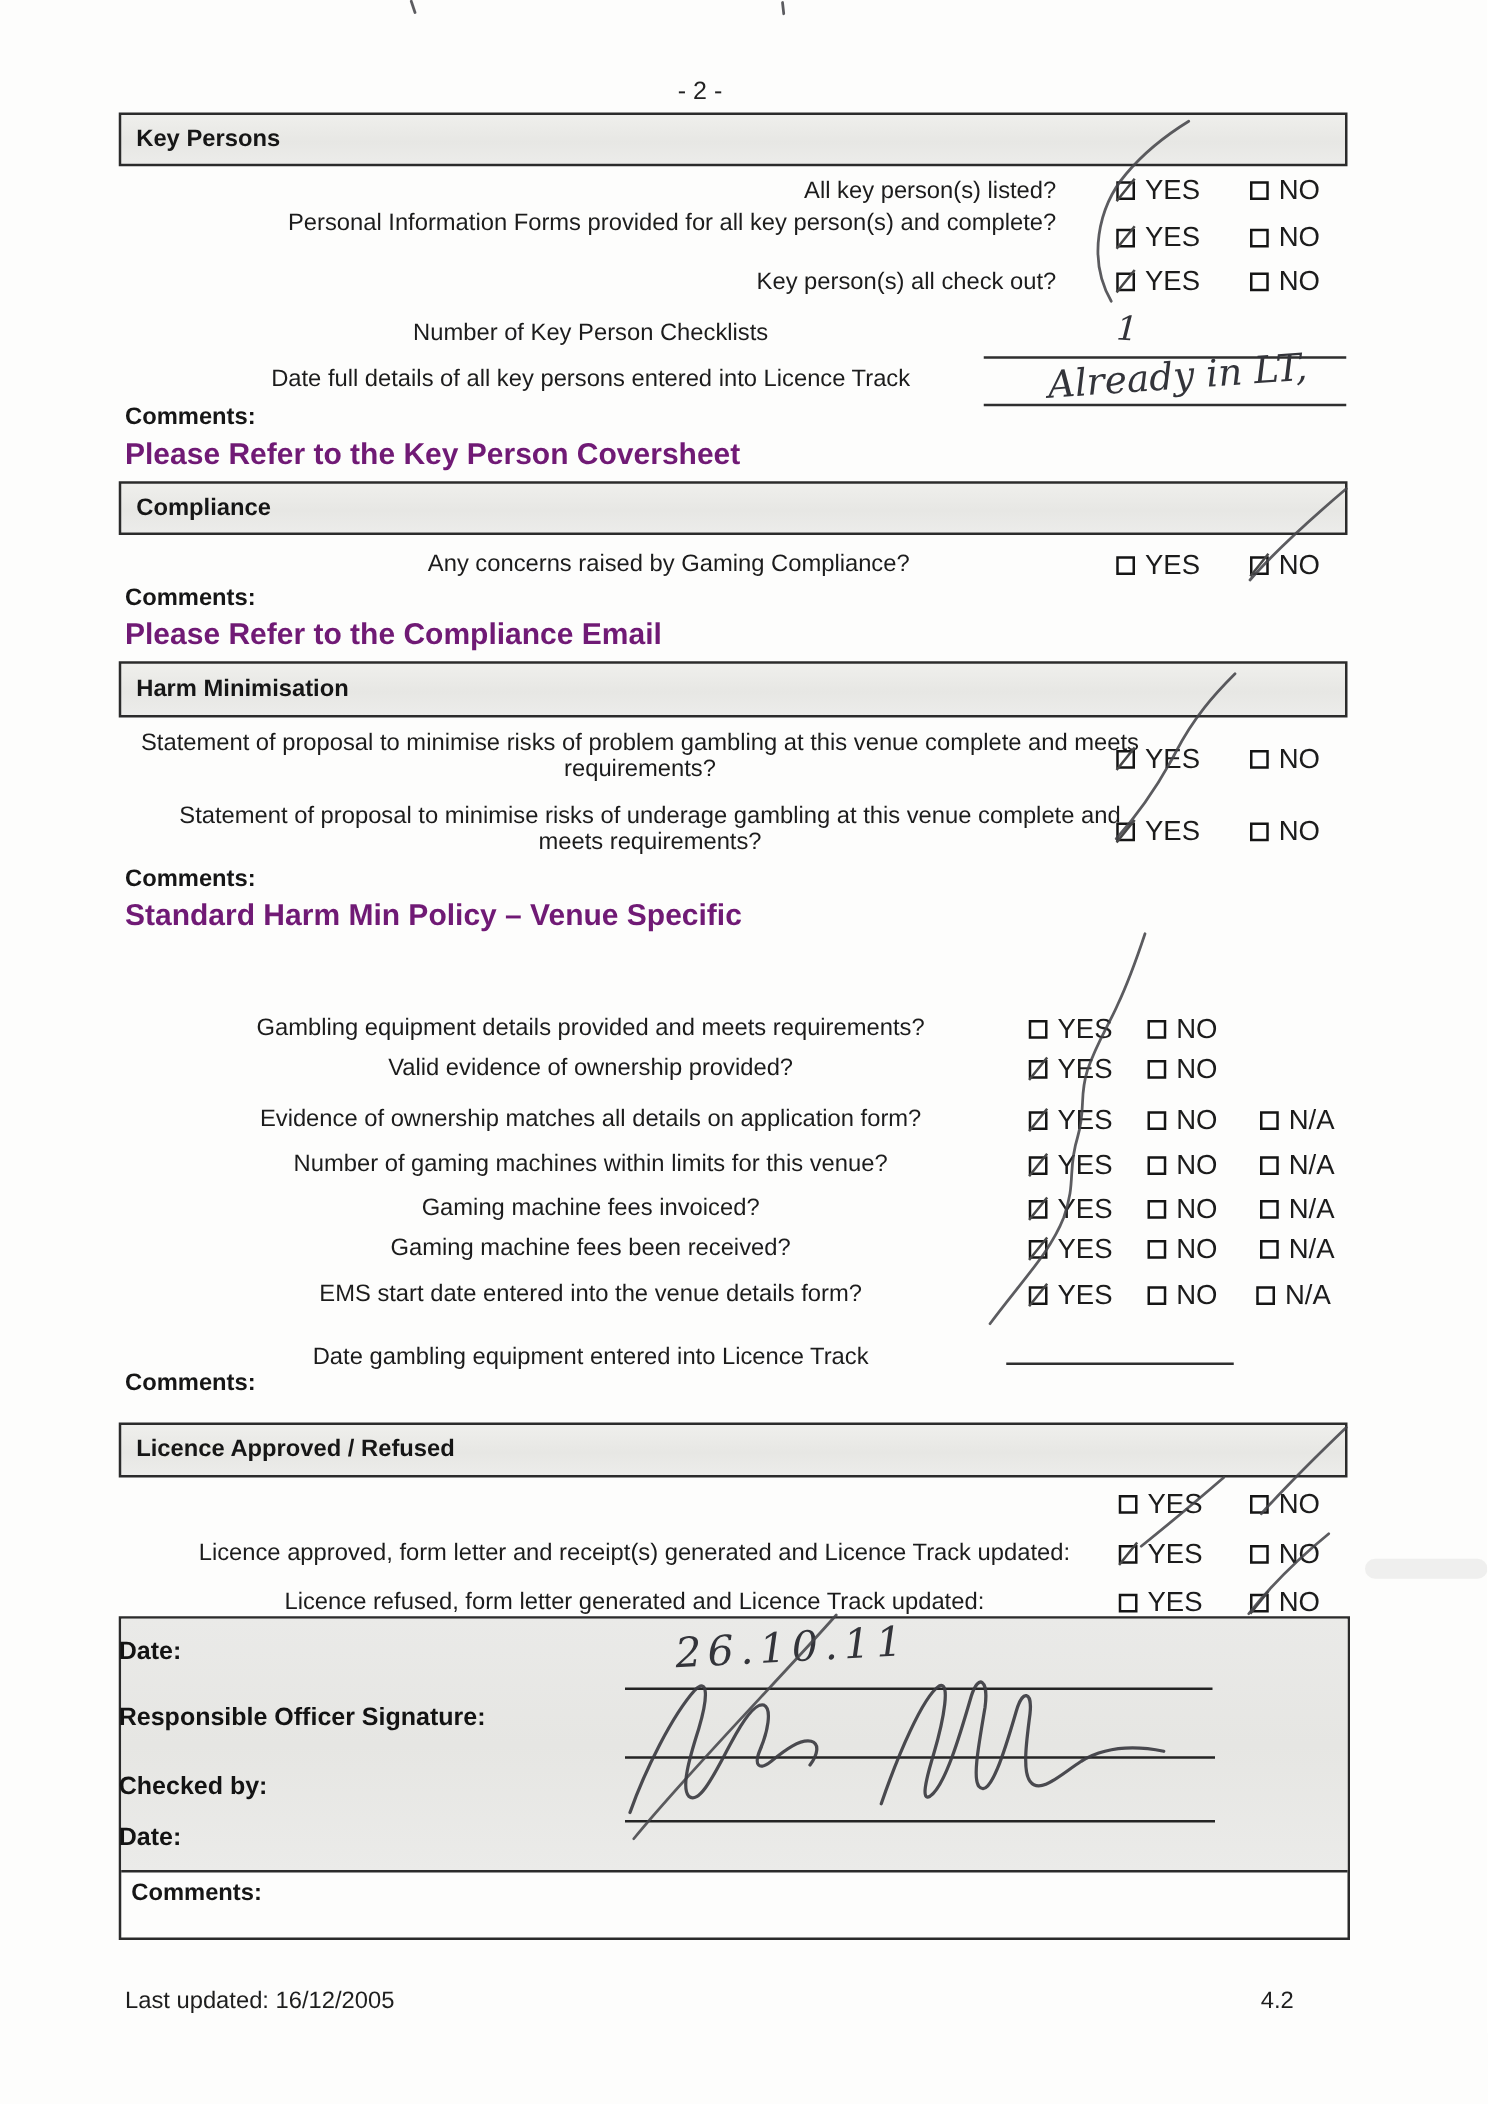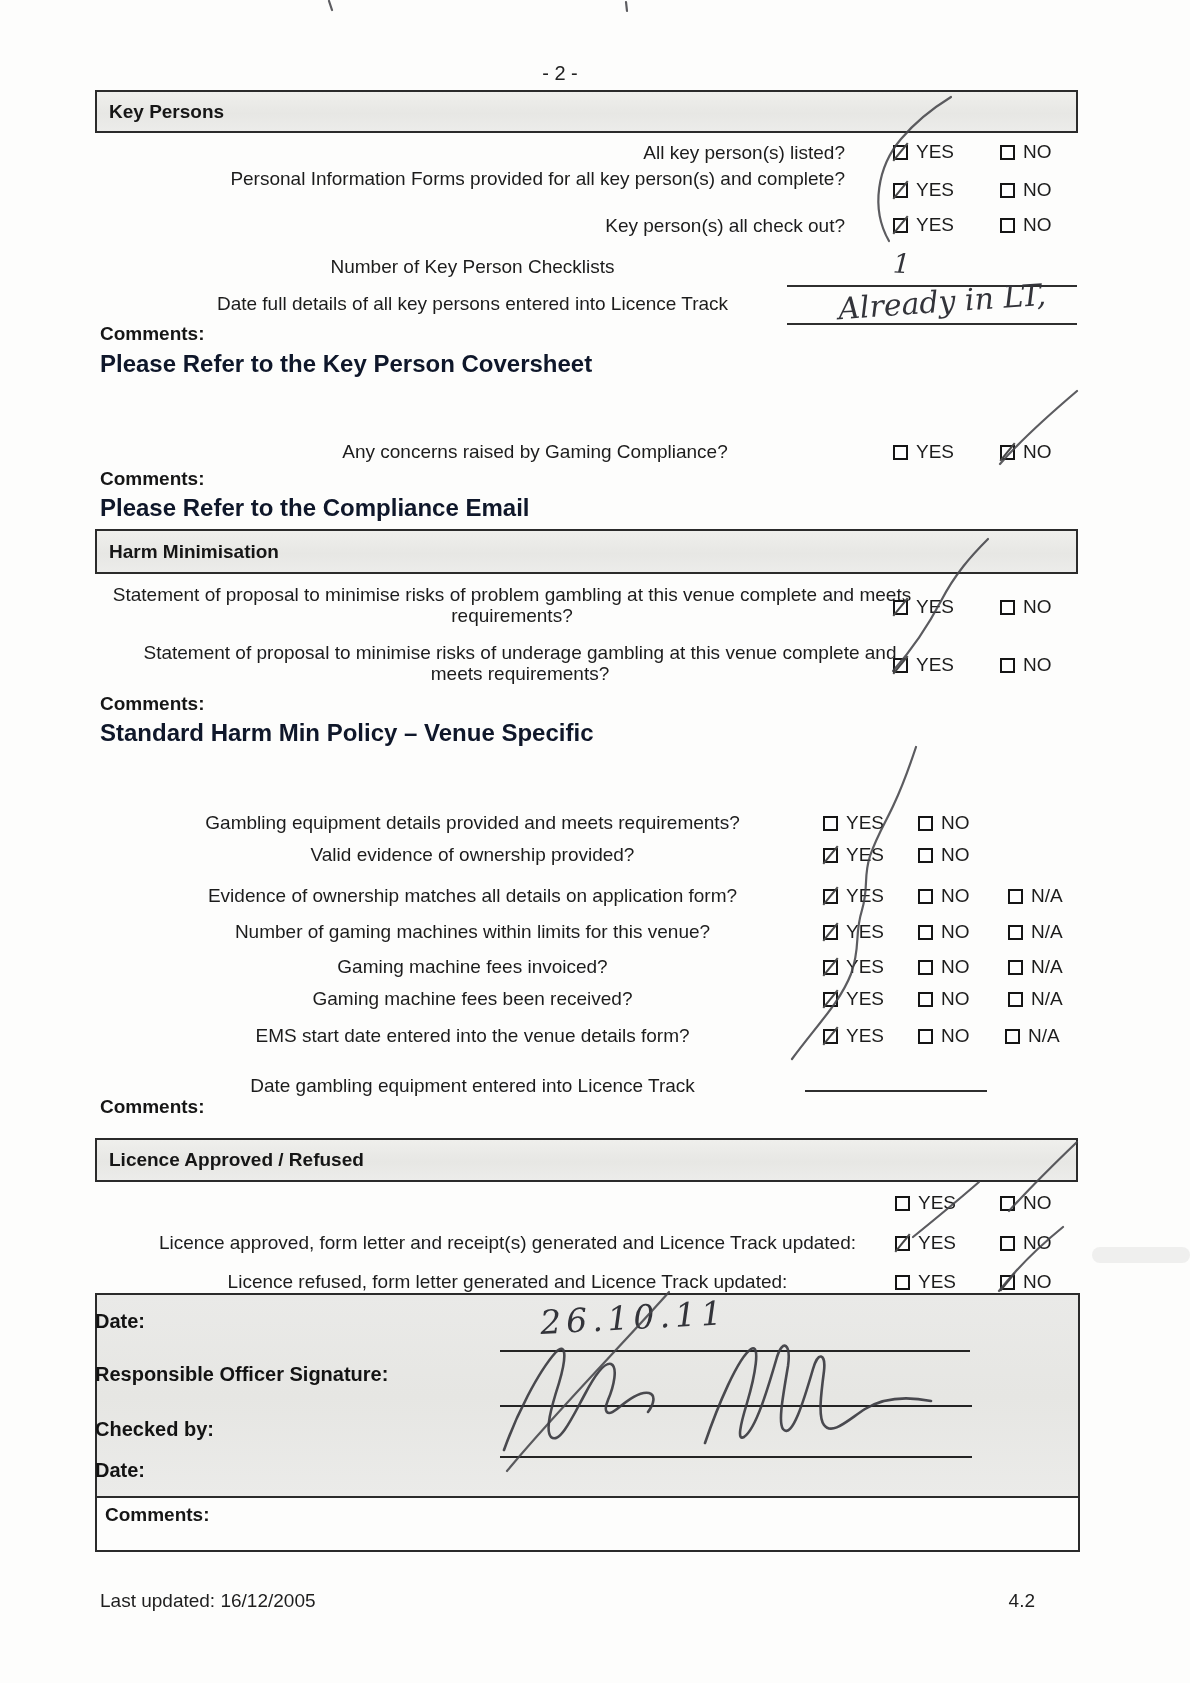--- a/index.html
+++ b/index.html
@@ -7,27 +7,27 @@
         font-family:"Liberation Sans","DejaVu Sans",sans-serif;color:#1e1e1e;overflow:hidden;}
   .abs{position:absolute;}
   .pagenum{left:0;top:62px;width:1120px;text-align:center;font-size:20px;color:#222;}
   .bar{left:95px;width:983px;height:43px;border:2px solid #2b2b2b;box-sizing:border-box;
        background:linear-gradient(180deg,#efefec, #e7e7e4 55%, #ececea);
        display:flex;align-items:center;padding-left:12px;font-weight:bold;font-size:19px;color:#161616;}
   .qlabel{font-size:19px;line-height:21px;color:#1c1c1c;}
   .rright{text-align:right;}
   .rcenter{text-align:center;margin-left:20px;}
   .comments{font-weight:bold;font-size:19px;color:#161616;}
-  .note{font-weight:bold;font-size:24px;color:#0f172a;}
+  .note{font-weight:bold;font-size:24px;color:#701a75;}
   .opt{display:flex;align-items:center;gap:8px;height:16px;}
   .cb{width:15px;height:15px;border:2px solid #151515;box-sizing:border-box;background:#fff;
       position:relative;flex:0 0 auto;}
   .cb.checked::after{content:"";position:absolute;left:-6px;top:4px;width:23px;height:0;
       border-top:2px solid #474747;transform:rotate(-51deg);}
-  .ol{font-size:19px;color:#1c1c1c;}
+  .ol{font-size:22px;color:#1c1c1c;}
   .hline{border-top:2px solid #2f2f2f;height:0;}
   .hw{font-family:"DejaVu Serif","Liberation Serif",serif;font-style:italic;color:#33343a;}
   .greybox{left:95px;top:1293px;width:985px;height:259px;border:2px solid #2b2b2b;box-sizing:border-box;}
   .greyfill{left:97px;top:1295px;width:981px;height:203px;border-bottom:2px solid #2b2b2b;box-sizing:border-box;
       background:linear-gradient(180deg,#eaeae8,#e6e6e3 50%,#ebebe9);}
   .sigline{border-top:2px solid #242424;height:0;}
   .siglabel{font-weight:bold;font-size:20px;color:#131313;text-align:left;width:455px;left:95px;}
   .smudge{background:#e4e4e2;opacity:.55;border-radius:8px;}
   svg.overlay{position:absolute;left:0;top:0;pointer-events:none;}
 </style>
@@ -76,20 +76,23 @@
   <div class="abs hw" style="left:893px;top:248px;font-size:27px;transform:rotate(3deg)">1</div>
   <div class="abs hline" style="left:787px;top:285px;width:290px"></div>
 
   <div class="abs qlabel rcenter" style="left:95px;top:293px;width:715px">Date full details of all key persons entered into Licence Track</div>
   <div class="abs hw" style="left:838px;top:284px;font-size:30px;transform:rotate(-4deg);white-space:nowrap">Already in LT,</div>
   <div class="abs hline" style="left:787px;top:323px;width:290px"></div>
 
   <div class="abs comments" style="left:100px;top:323px">Comments:</div>
   <div class="abs note" style="left:100px;top:350px">Please Refer to the Key Person Coversheet</div>
 
+  <div class="abs bar" style="top:385px">
+    <span>Compliance</span>
+  </div>
   <div class="abs qlabel rcenter" style="left:95px;top:441px;width:840px">Any concerns raised by Gaming Compliance?</div>
   <div class="abs opt" style="left:893px;top:444px">
       <span class="cb"></span>
       <span class="ol">YES</span>
     </div>
   <div class="abs opt" style="left:1000px;top:444px">
       <span class="cb checked"></span>
       <span class="ol">NO</span>
     </div>
 

